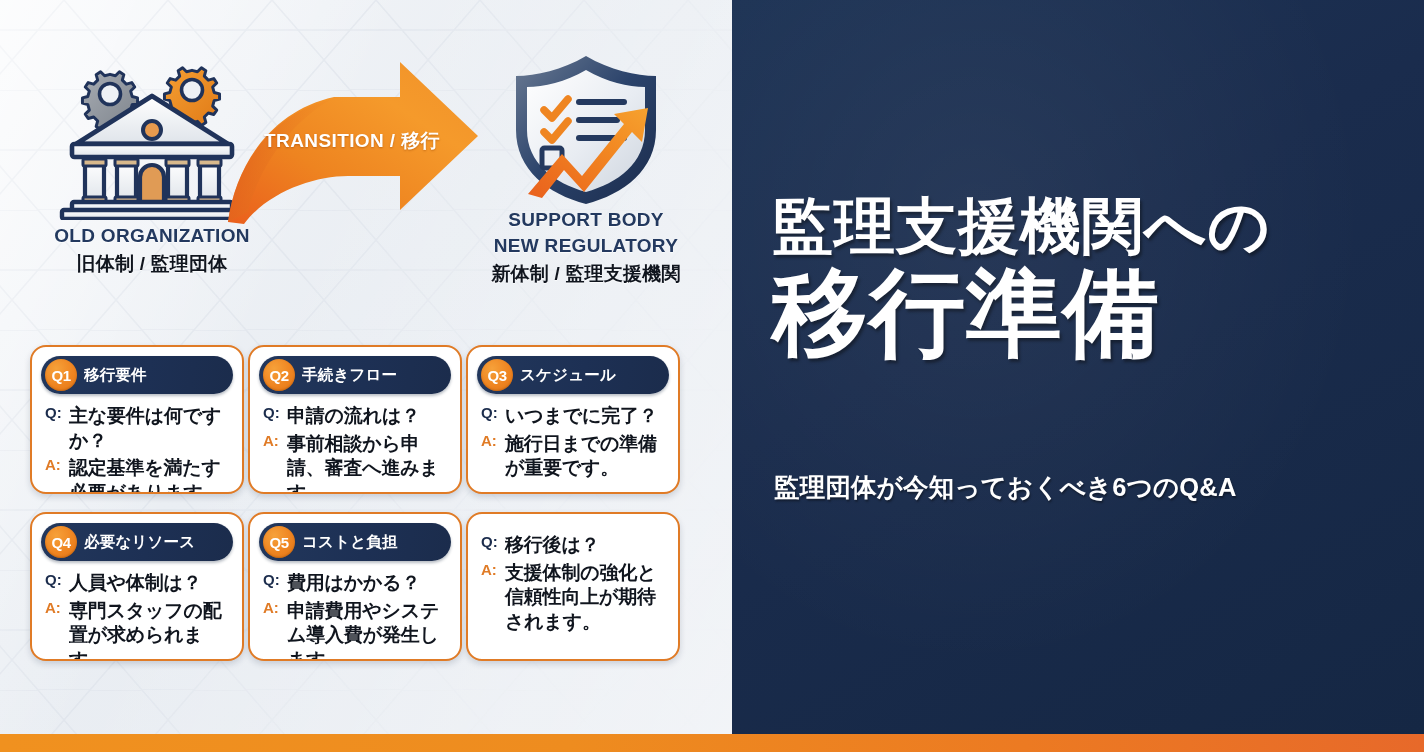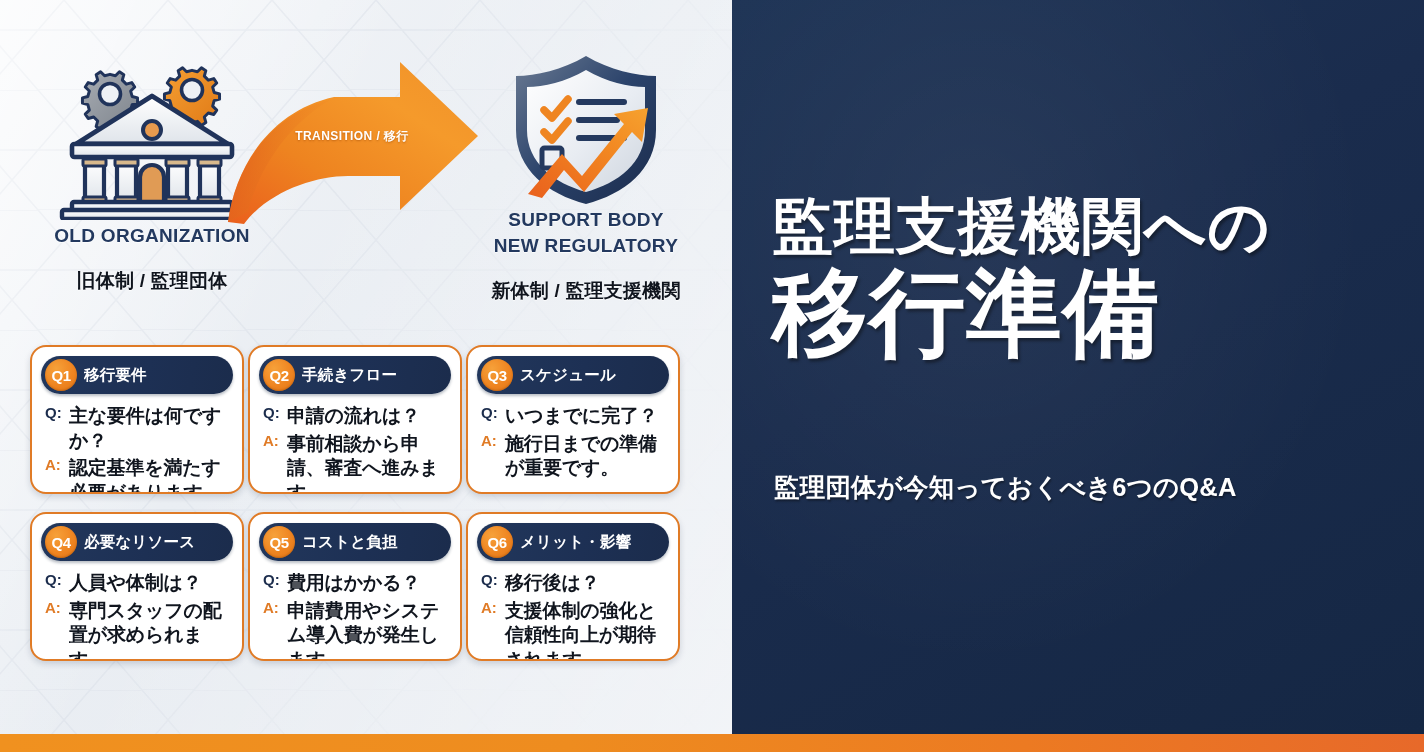--- a/index.html
+++ b/index.html
@@ -52,29 +52,29 @@
   #node-new { left:452px; top:48px; width:268px; }
 
   .node-icon { display:block; margin:0 auto; }
 
   .node-label-en{
     font-weight:bold; color:#23395f; letter-spacing:.3px;
     font-size:19px; line-height:1.04; margin-top:6px;
     text-shadow:0 1px 1px rgba(255,255,255,.85);
   }
   .node-label-ja{
-    font-weight:bold; color:#10151e; font-size:19px; margin-top:22px;
+    font-weight:bold; color:#10151e; font-size:19px; margin-top:5px;
     letter-spacing:.2px;
     text-shadow:0 1px 1px rgba(255,255,255,.8);
   }
 
   #transition-arrow{ position:absolute; left:222px; top:52px; width:260px; height:175px; }
   #transition-label{
     position:absolute; left:222px; top:128px; width:260px;
-    text-align:center; color:#ffffff; font-weight:bold; font-size:12px;
+    text-align:center; color:#ffffff; font-weight:bold; font-size:19px;
     letter-spacing:.4px; text-shadow:0 1px 2px rgba(140,60,0,.45);
     pointer-events:none; white-space:nowrap;
   }
 
   
   #cards{
     position:absolute; left:30px; top:345px;
     width:680px;
     display:grid; grid-template-columns:repeat(3, 214px);
     grid-auto-rows:149px; gap:18px 4px;
@@ -389,24 +389,20 @@
             <span class="qa-text">費用はかかる？</span>
           </div>
           <div class="qa-row">
             <span class="qa-key a">A:</span>
             <span class="qa-text">申請費用やシステム導入費が発生します。</span>
           </div>
         </div>
       </div>
 
       <div class="card">
-        <div class="card-head">
-          <span class="q-badge">Q6</span>
-          <span class="card-title">メリット・影響</span>
-        </div>
         <div class="qa-list">
           <div class="qa-row">
             <span class="qa-key q">Q:</span>
             <span class="qa-text">移行後は？</span>
           </div>
           <div class="qa-row">
             <span class="qa-key a">A:</span>
             <span class="qa-text">支援体制の強化と信頼性向上が期待されます。</span>
           </div>
         </div>

